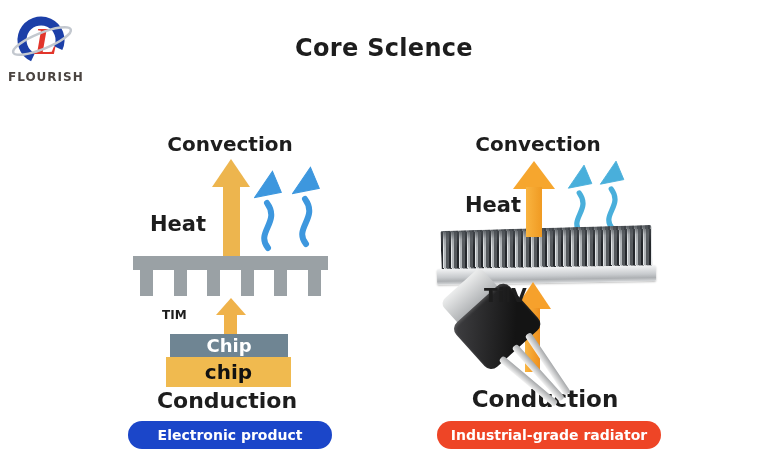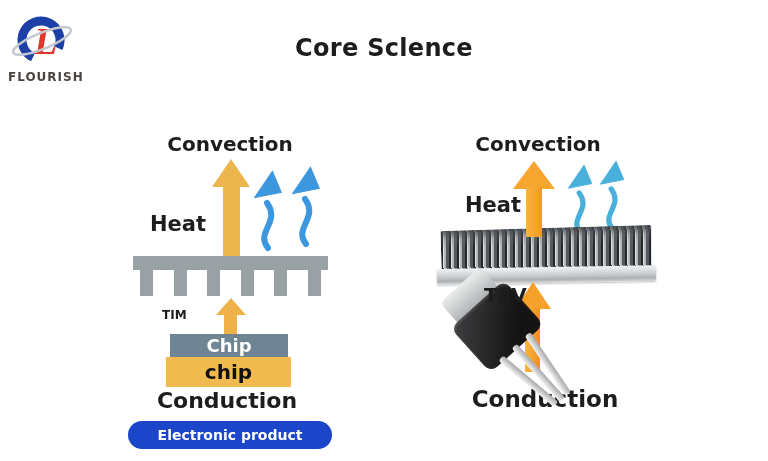--- a/index.html
+++ b/index.html
@@ -165,14 +165,15 @@
 
   <div class="transistor">
     <div class="t-tab"></div>
     <div class="t-body"></div>
     <div class="t-leg t-leg1"></div>
     <div class="t-leg t-leg2"></div>
     <div class="t-leg t-leg3"></div>
   </div>
 
   <div class="txt center r-conduction">Conduction</div>
+  <div class="badge badge-red">Industrial-grade radiator</div>
 
 </div>
 
 </body></html>

